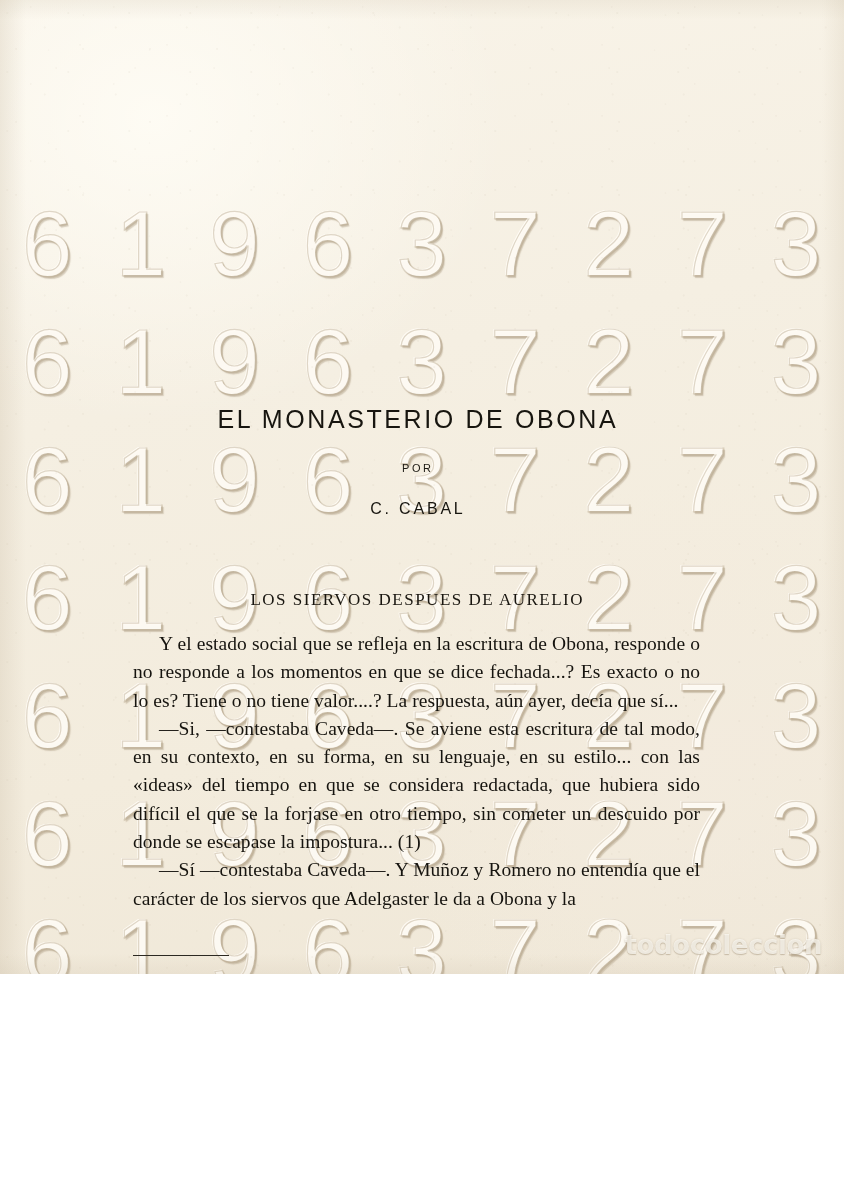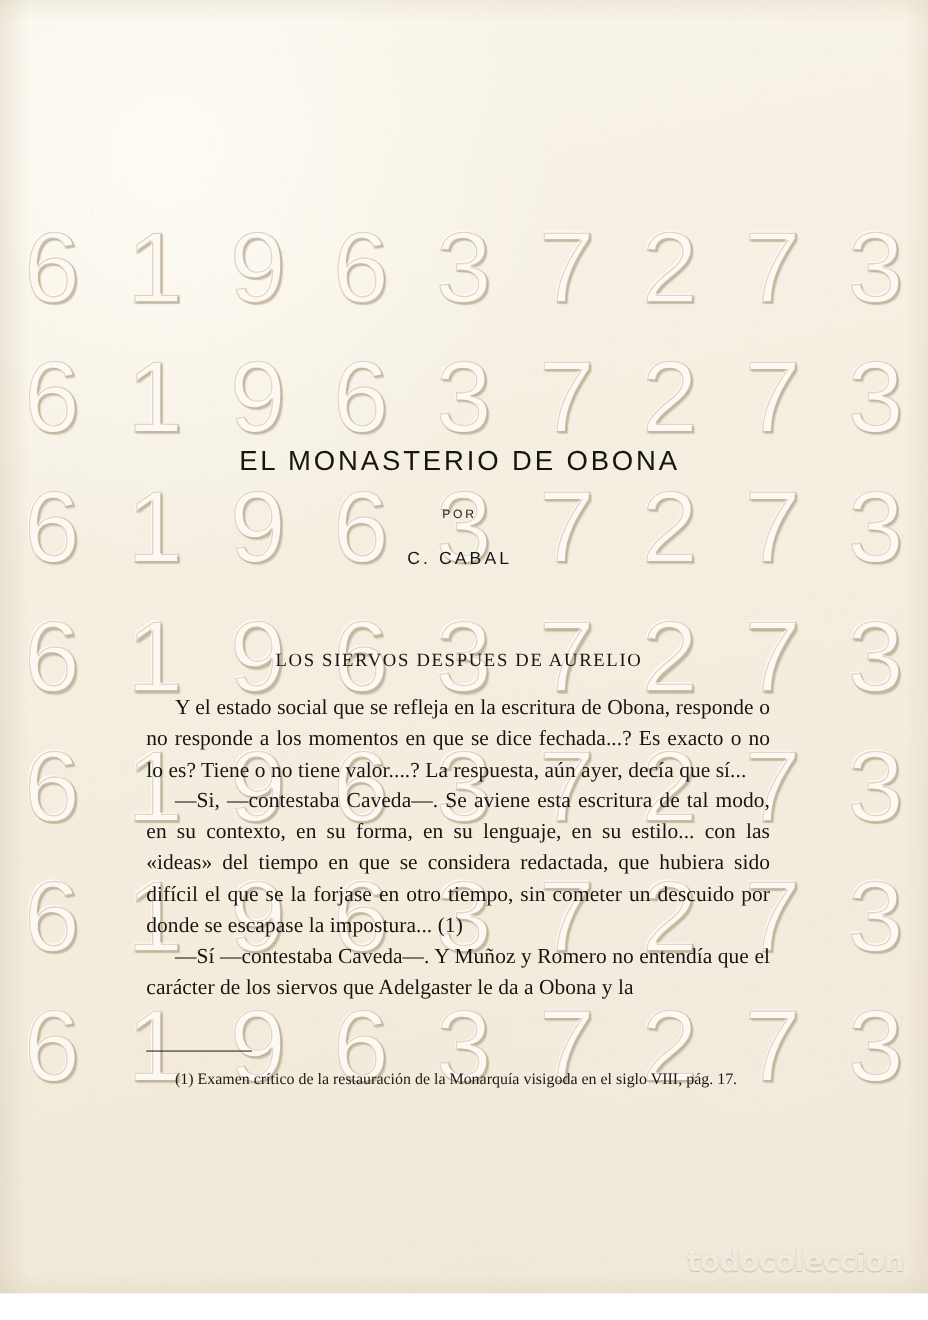--- a/index.html
+++ b/index.html
@@ -5,21 +5,21 @@
 <style>
   html, body {
     margin: 0;
     padding: 0;
     background: #ffffff;
   }
 
   .page {
     position: relative;
     width: 844px;
-    height: 1176px;
+    height: 974px;
     margin: 0 auto;
     overflow: hidden;
     background: #f6f0e4;
     background-image:
       radial-gradient(ellipse 60% 45% at 18% 12%, rgba(255,253,246,0.85) 0%, rgba(255,253,246,0) 70%),
       radial-gradient(ellipse 55% 40% at 82% 78%, rgba(243,235,222,0.9) 0%, rgba(243,235,222,0) 72%),
       linear-gradient(168deg, #f9f4e9 0%, #f5efe2 38%, #f3ecdd 70%, #efe7d7 100%);
     font-family: "Liberation Serif", "DejaVu Serif", serif;
     color: #1c1a17;
   }

